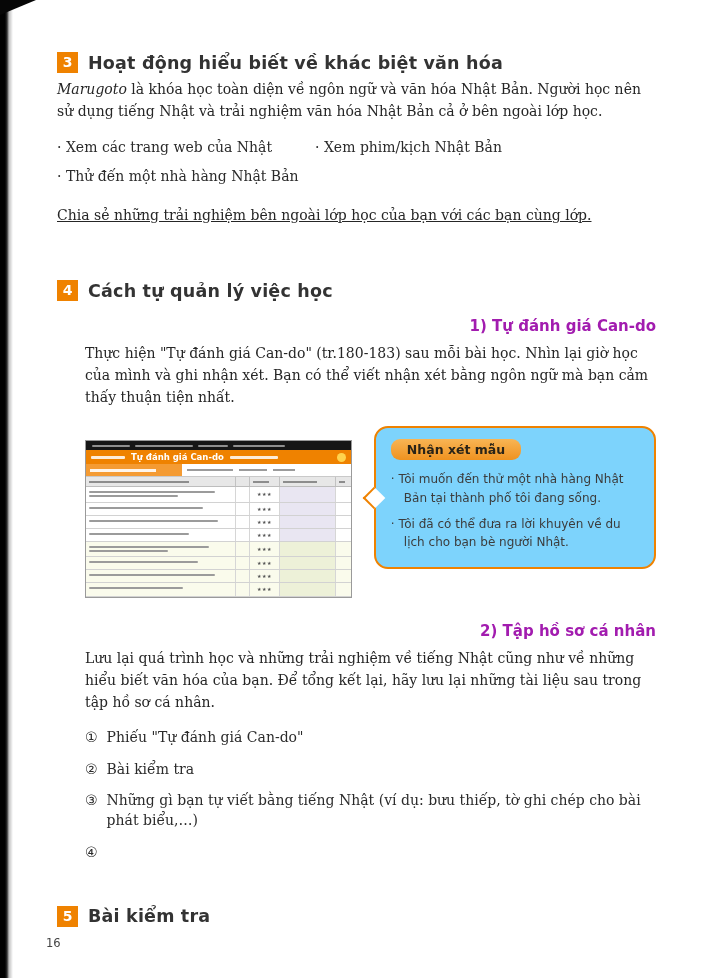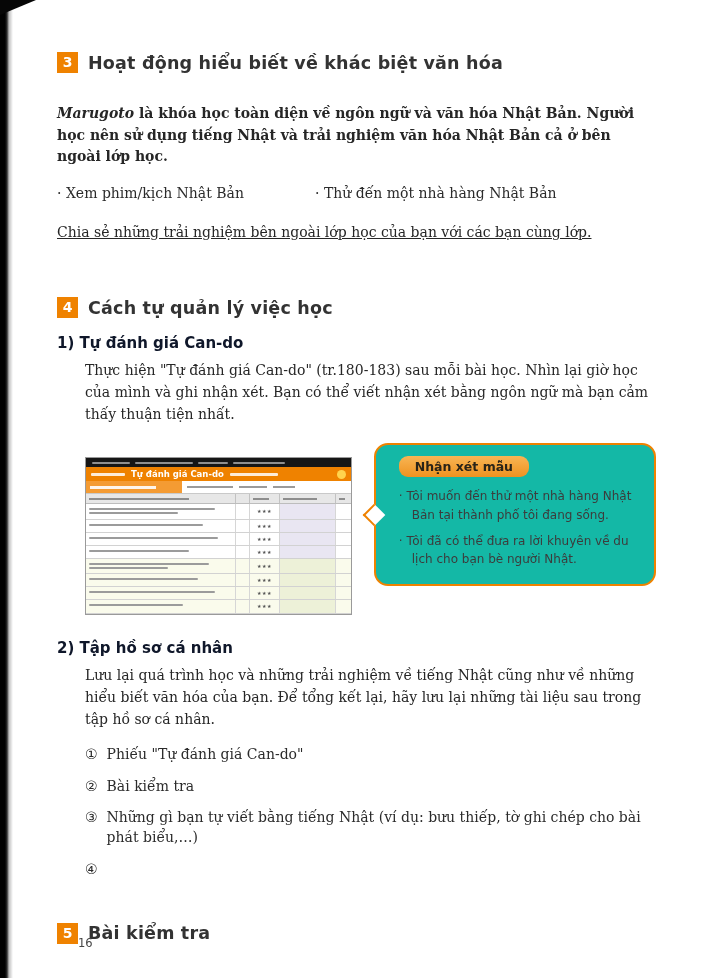--- a/index.html
+++ b/index.html
@@ -34,21 +34,21 @@
   p.body { font-size:14px; line-height:1.55; color:#262626; }
   .indent { margin-left:28px; }
 
   
   .bullets {
     display:grid; grid-template-columns:258px auto; row-gap:9px;
     margin-top:16px; font-size:14px; line-height:1.4;
   }
   .bullet-span2 { grid-column:1 / span 2; }
 
-  .sub-title { font:bold 15px "DejaVu Sans", sans-serif; color:#0f172a; }
+  .sub-title { font:bold 15px "DejaVu Sans", sans-serif; color:#a21caf;text-align:right; }
 
   
   .figure-row { display:flex; align-items:flex-start; margin-top:18px; margin-left:28px; }
 
   
   .cando-table {
     width:272px; margin-top:14px; border:1px solid #9a9a9a; background:#fff;
     font-family:"DejaVu Sans", sans-serif;
   }
   .tbl-topbar { height:9px; background:#161616; display:flex; align-items:center; gap:5px; padding:0 6px; }
@@ -75,22 +75,22 @@
   .ln { display:block; height:2px; background:#9b9b9b; border-radius:1px; margin:2px 0; }
   .stars { font-size:5px; color:#555; letter-spacing:.5px; line-height:1; }
   .lav .c4 { background:#e9e6f2; }
   .grn { background:#fafbec; }
   .grn .c4 { background:#edf1d8; }
   .h16 { height:16px; } .h13 { height:13px; } .h15 { height:15px; } .h14 { height:14px; }
 
   
   .callout {
     position:relative; width:287px; margin-left:22px;
-    border:2.5px solid #ef8200; border-radius:14px; background:#14b8a6;
-    padding:11px 15px 8px 23px;
+    border:2.5px solid #ef8200; border-radius:14px; background:#7dd3fc;
+    padding:11px 15px 8px 15px;
   }
   .callout-arrow {
     position:absolute; left:-10px; top:62px; width:16px; height:16px; background:#fff;
     border-left:2.5px solid #ef8200; border-bottom:2.5px solid #ef8200;
     transform:rotate(45deg);
   }
   .callout-title {
     display:inline-block; background:linear-gradient(180deg,#f8b554,#ef9220);
     border-radius:9px; padding:3px 16px; margin-bottom:10px;
     font:bold 12.5px "DejaVu Sans", sans-serif; color:#2a2418;
@@ -100,47 +100,48 @@
     padding-left:13px; text-indent:-13px; margin-bottom:7px;
   }
 
   
   .p-list { margin-top:14px; margin-left:28px; }
   .p-item { display:flex; gap:9px; margin-bottom:11px; font-size:14px; line-height:1.45; }
   .p-num { font-family:"DejaVu Sans", sans-serif; font-size:14px; color:#2b2b2b; flex:0 0 auto; }
 
   .page-number {
     position:absolute; left:46px; bottom:28px;
-    font:11.5px "DejaVu Sans", sans-serif; color:#444;margin-left:32px;
+    font:11.5px "DejaVu Sans", sans-serif; color:#444;
   }
 
   .mt54 { margin-top:54px; }
   .mt40 { margin-top:44px; }
   .mt18 { margin-top:18px;text-decoration:underline; }
   .mt16 { margin-top:16px; }
-  .mt14 { margin-top:30px;font-weight:bold; }
+  .mt14 { margin-top:6px; }
   .mt24 { margin-top:24px; }
   .mt8  { margin-top:8px; }
 </style>
 </head>
 <body>
 
 <div class="left-edge"></div>
 <div class="corner-wedge"></div>
 
 <div class="content">
 
   <div class="sec-header">
     <span class="sec-badge">3</span>
     <h2 class="sec-title">Hoạt động hiểu biết về khác biệt văn hóa</h2>
   </div>
 
   <p class="body mt14"><em>Marugoto</em><span> là khóa học toàn diện về ngôn ngữ và văn hóa Nhật Bản. Người học nên sử dụng tiếng Nhật và trải nghiệm văn hóa Nhật Bản cả ở bên ngoài lớp học.</span></p>
 
   <div class="bullets">
+    <div>· Xem các trang web của Nhật</div>
     <div>· Xem phim/kịch Nhật Bản</div>
     <div>· Thử đến một nhà hàng Nhật Bản</div>
   </div>
 
   <p class="body mt18">Chia sẻ những trải nghiệm bên ngoài lớp học của bạn với các bạn cùng lớp.</p>
 
   <div class="sec-header mt54">
     <span class="sec-badge">4</span>
     <h2 class="sec-title">Cách tự quản lý việc học</h2>
   </div>

